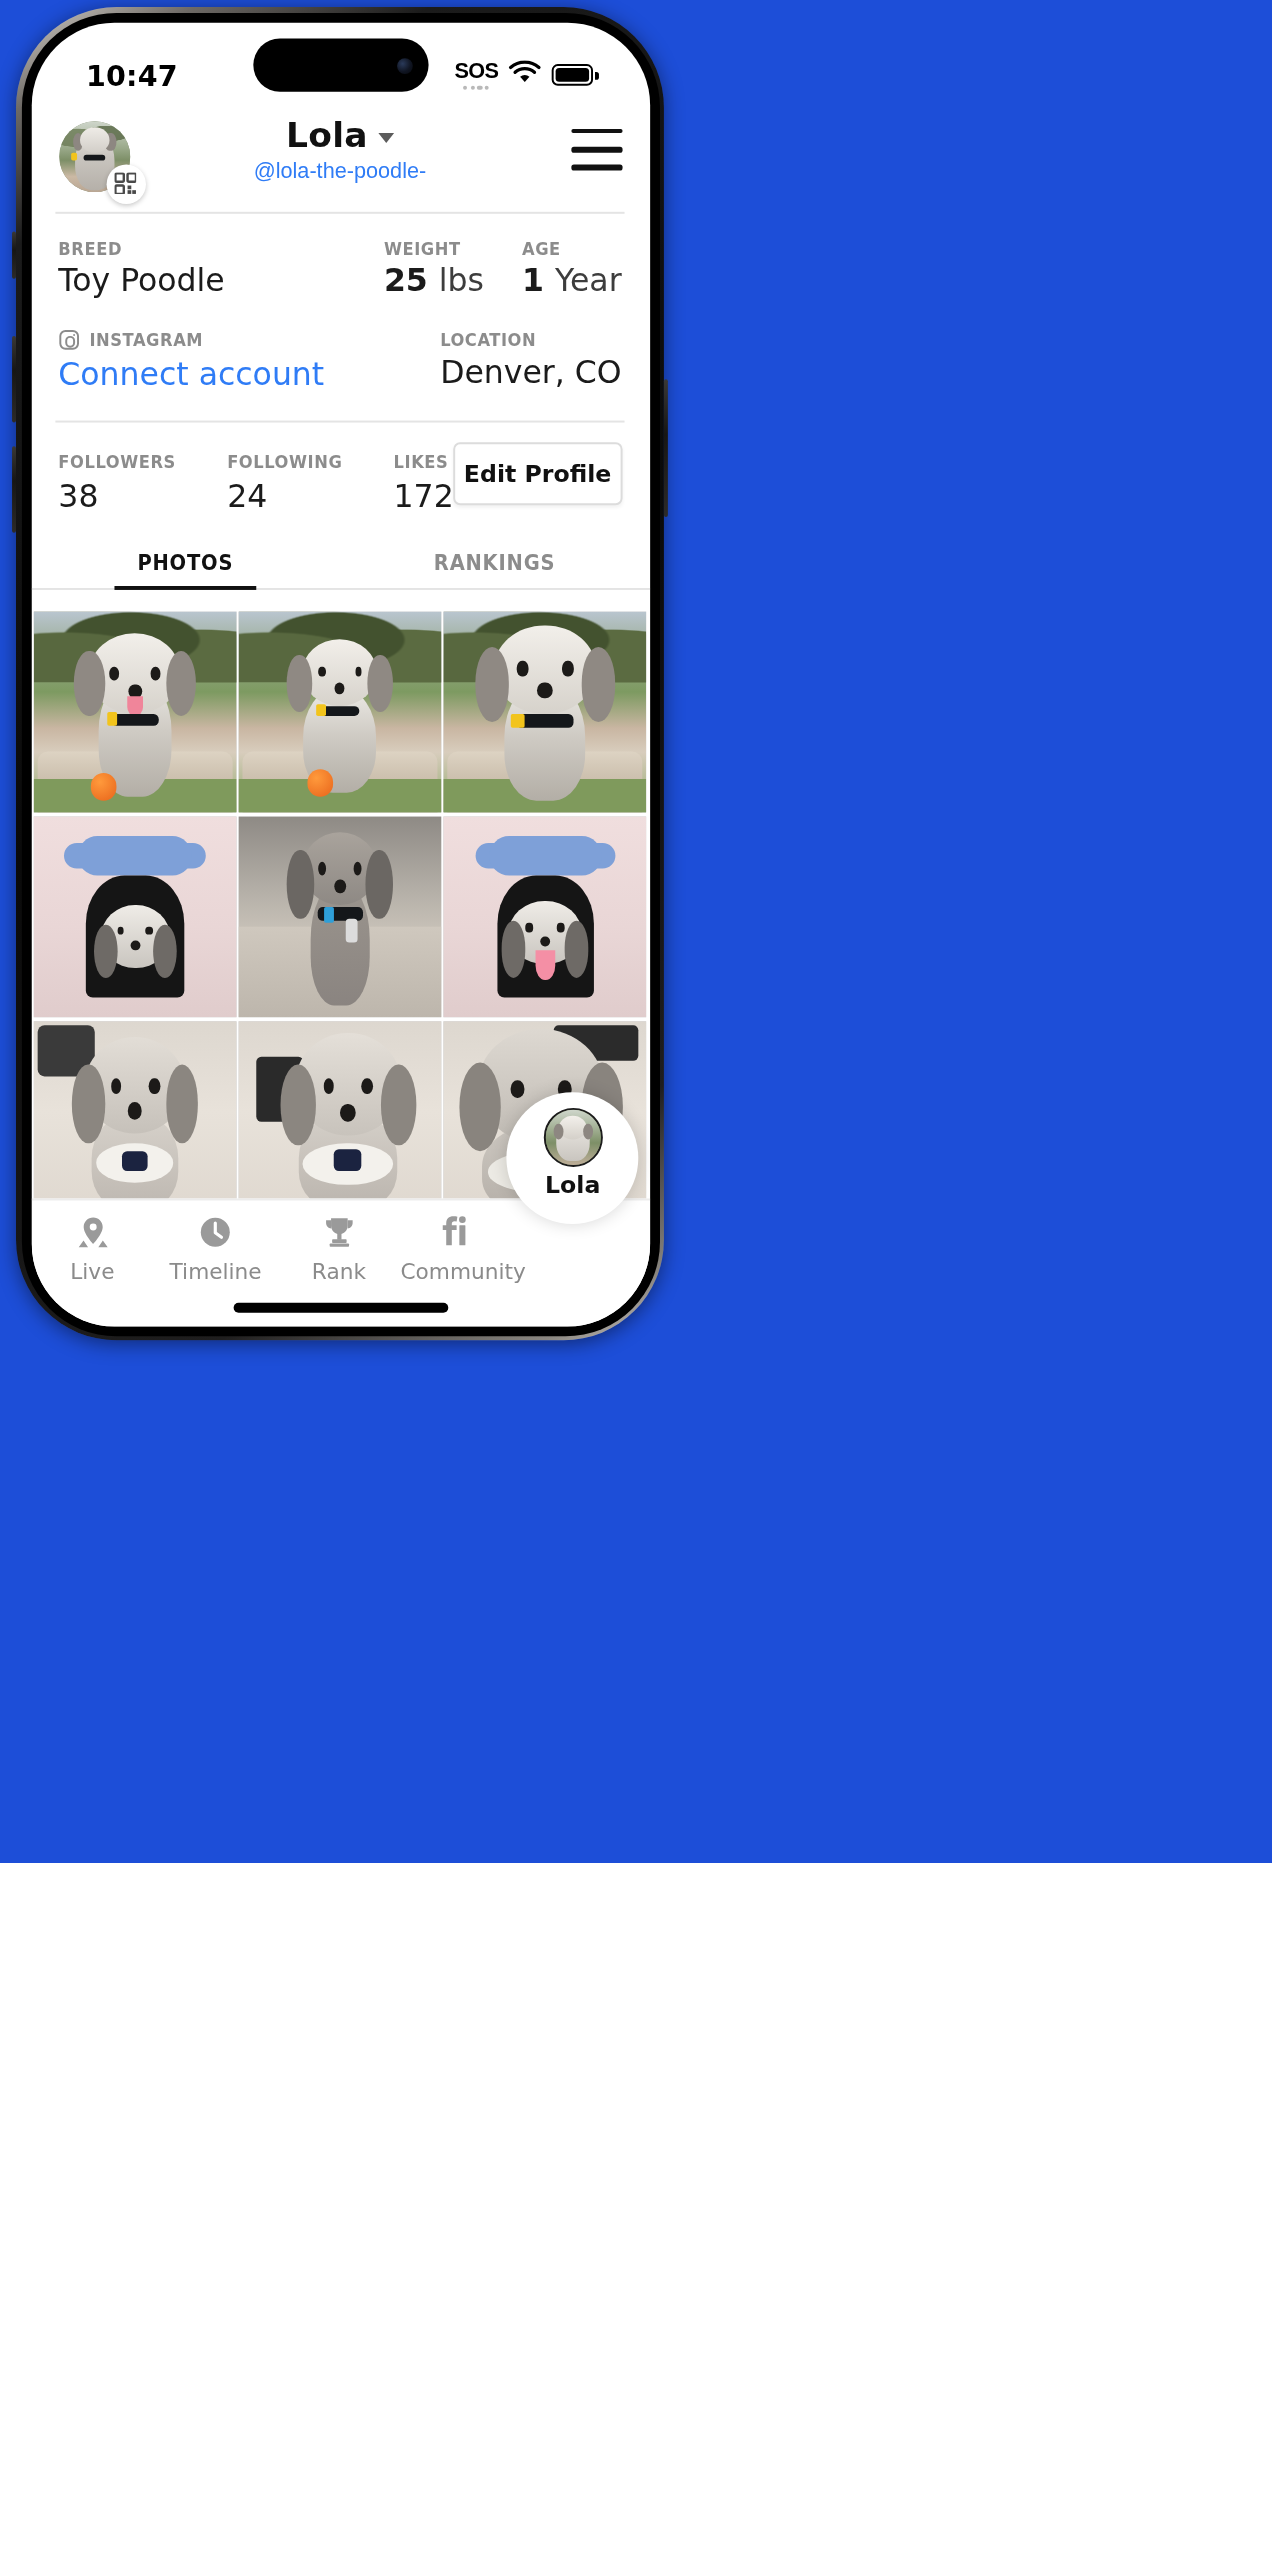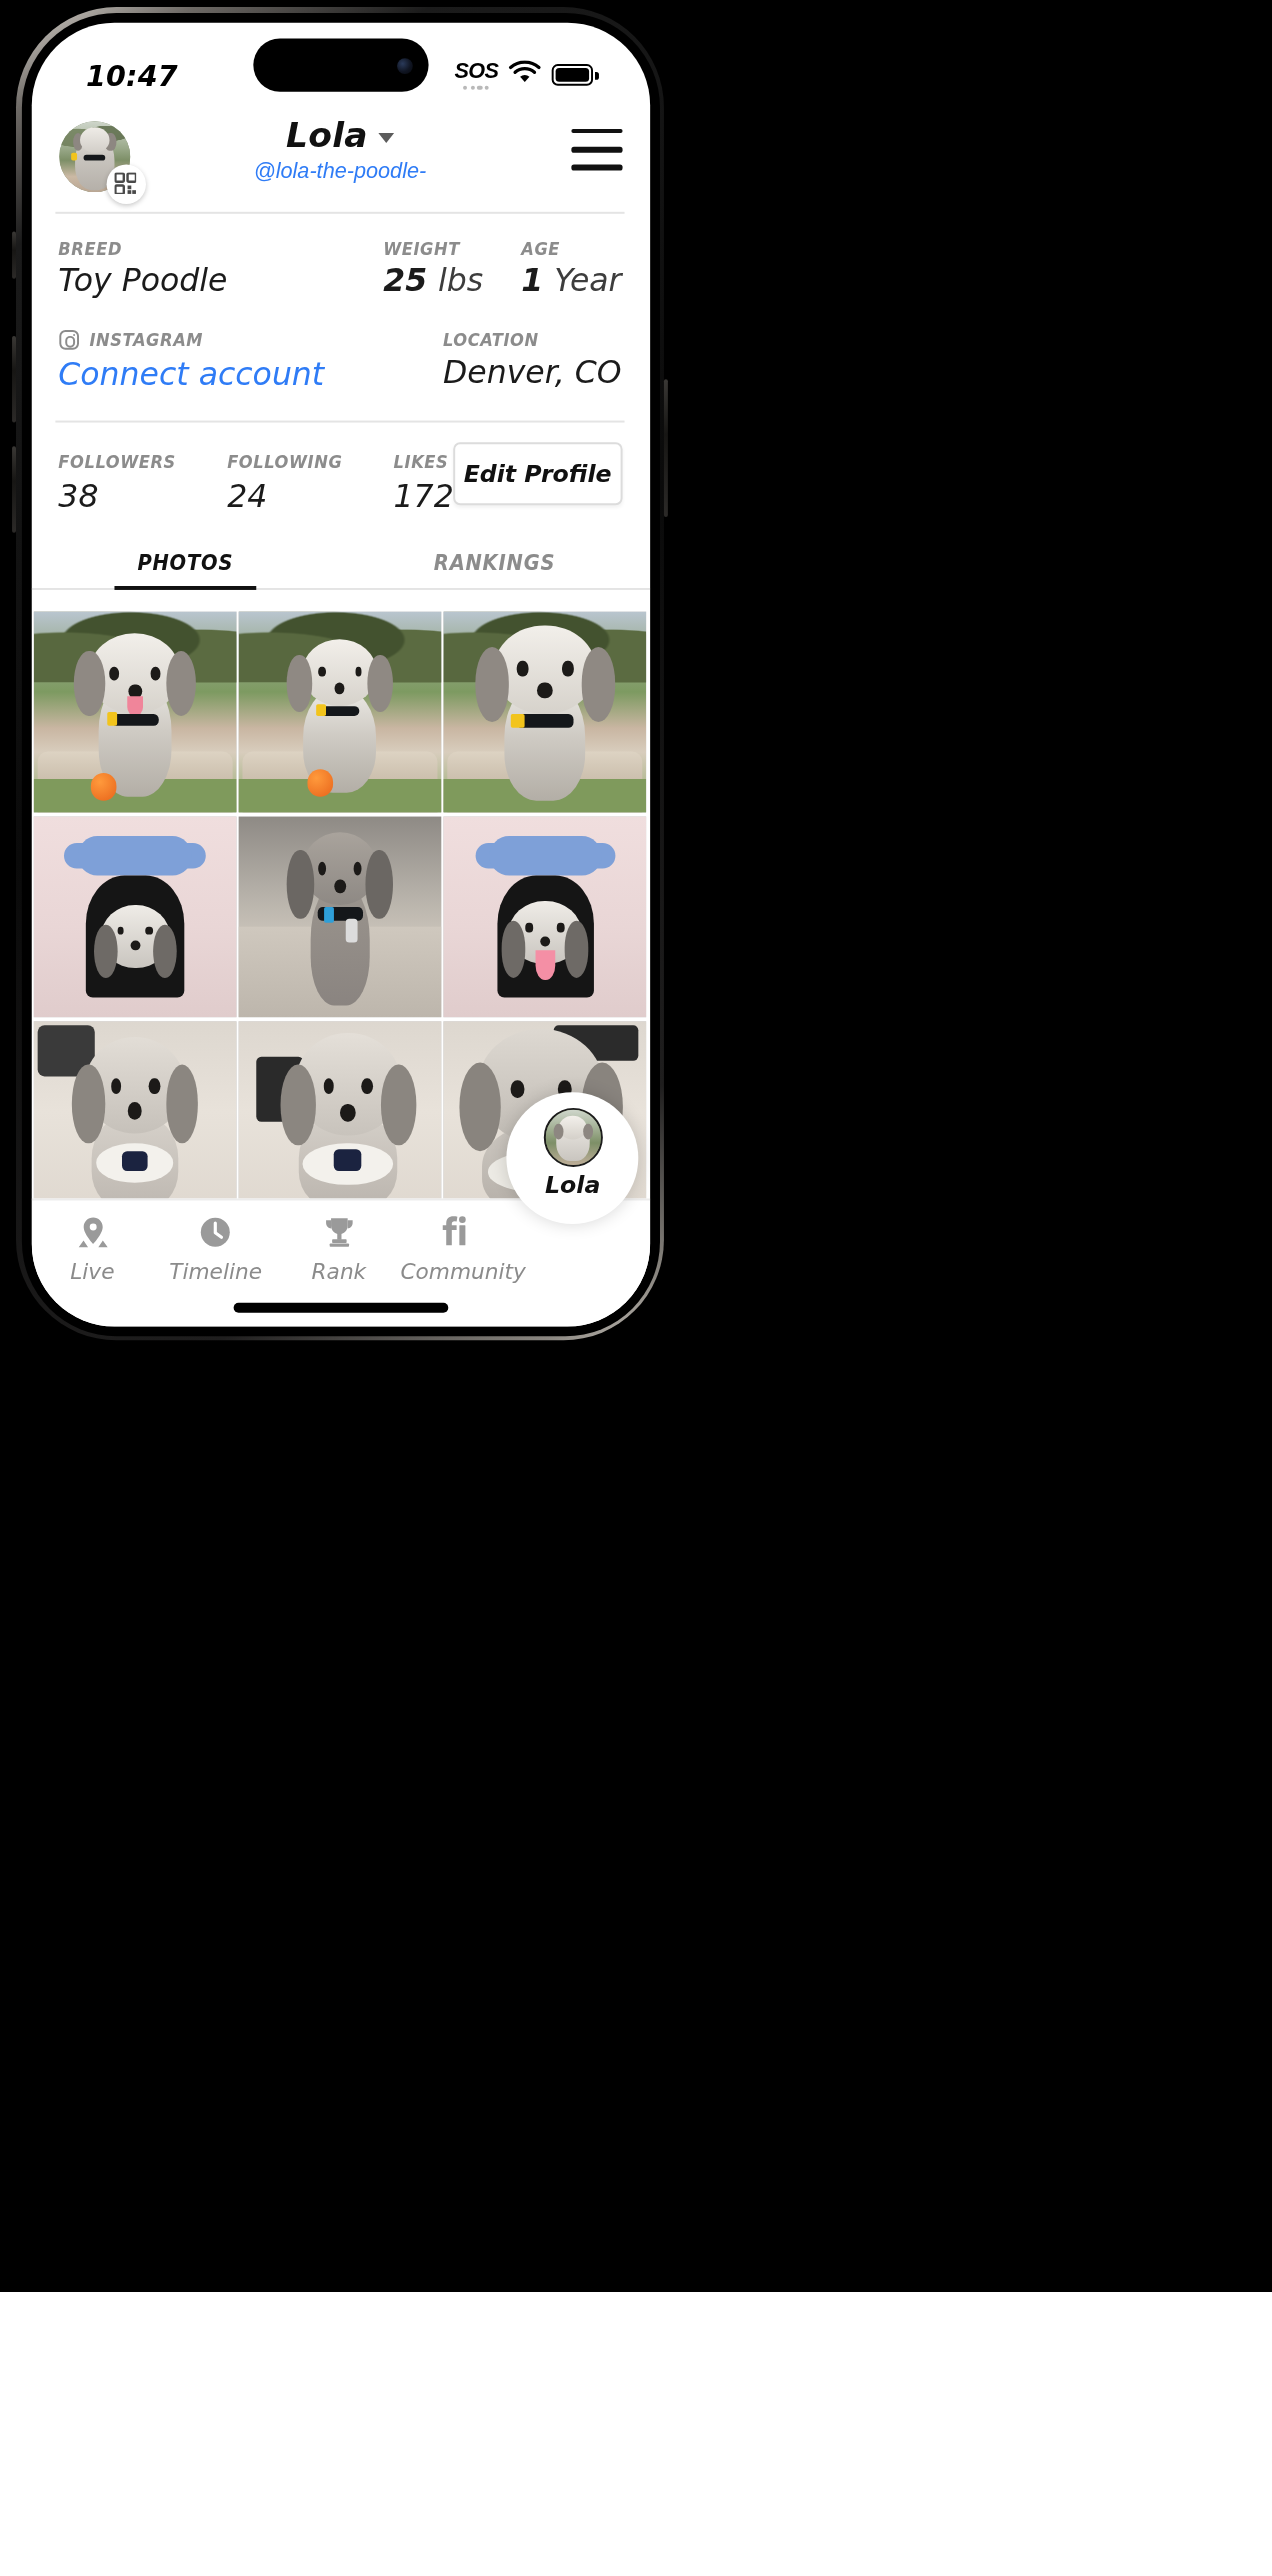--- a/index.html
+++ b/index.html
@@ -6,23 +6,22 @@
   html, body {
     width: 1272px; height: 2576px;
     background: #ffffff;
     font-family: "Liberation Sans", sans-serif;
     overflow: hidden;
   }
 
   
   #stage {
     position: relative;
-    width: 1272px; height: 2292px;
-    background: #000000;
-    font-style: italic;
+    width: 1272px; height: 1863px;
+    background: #1d4ed8;
   }
   .phone-outer {
     position: absolute;
     left: 16px; top: 7px;
     width: 646px; height: 1334px;
     transform: scale(1.9694); transform-origin: 0 0;
     border-radius: 0;
   }
   .phone-shell {
     position: absolute; left: 0; top: 0;

